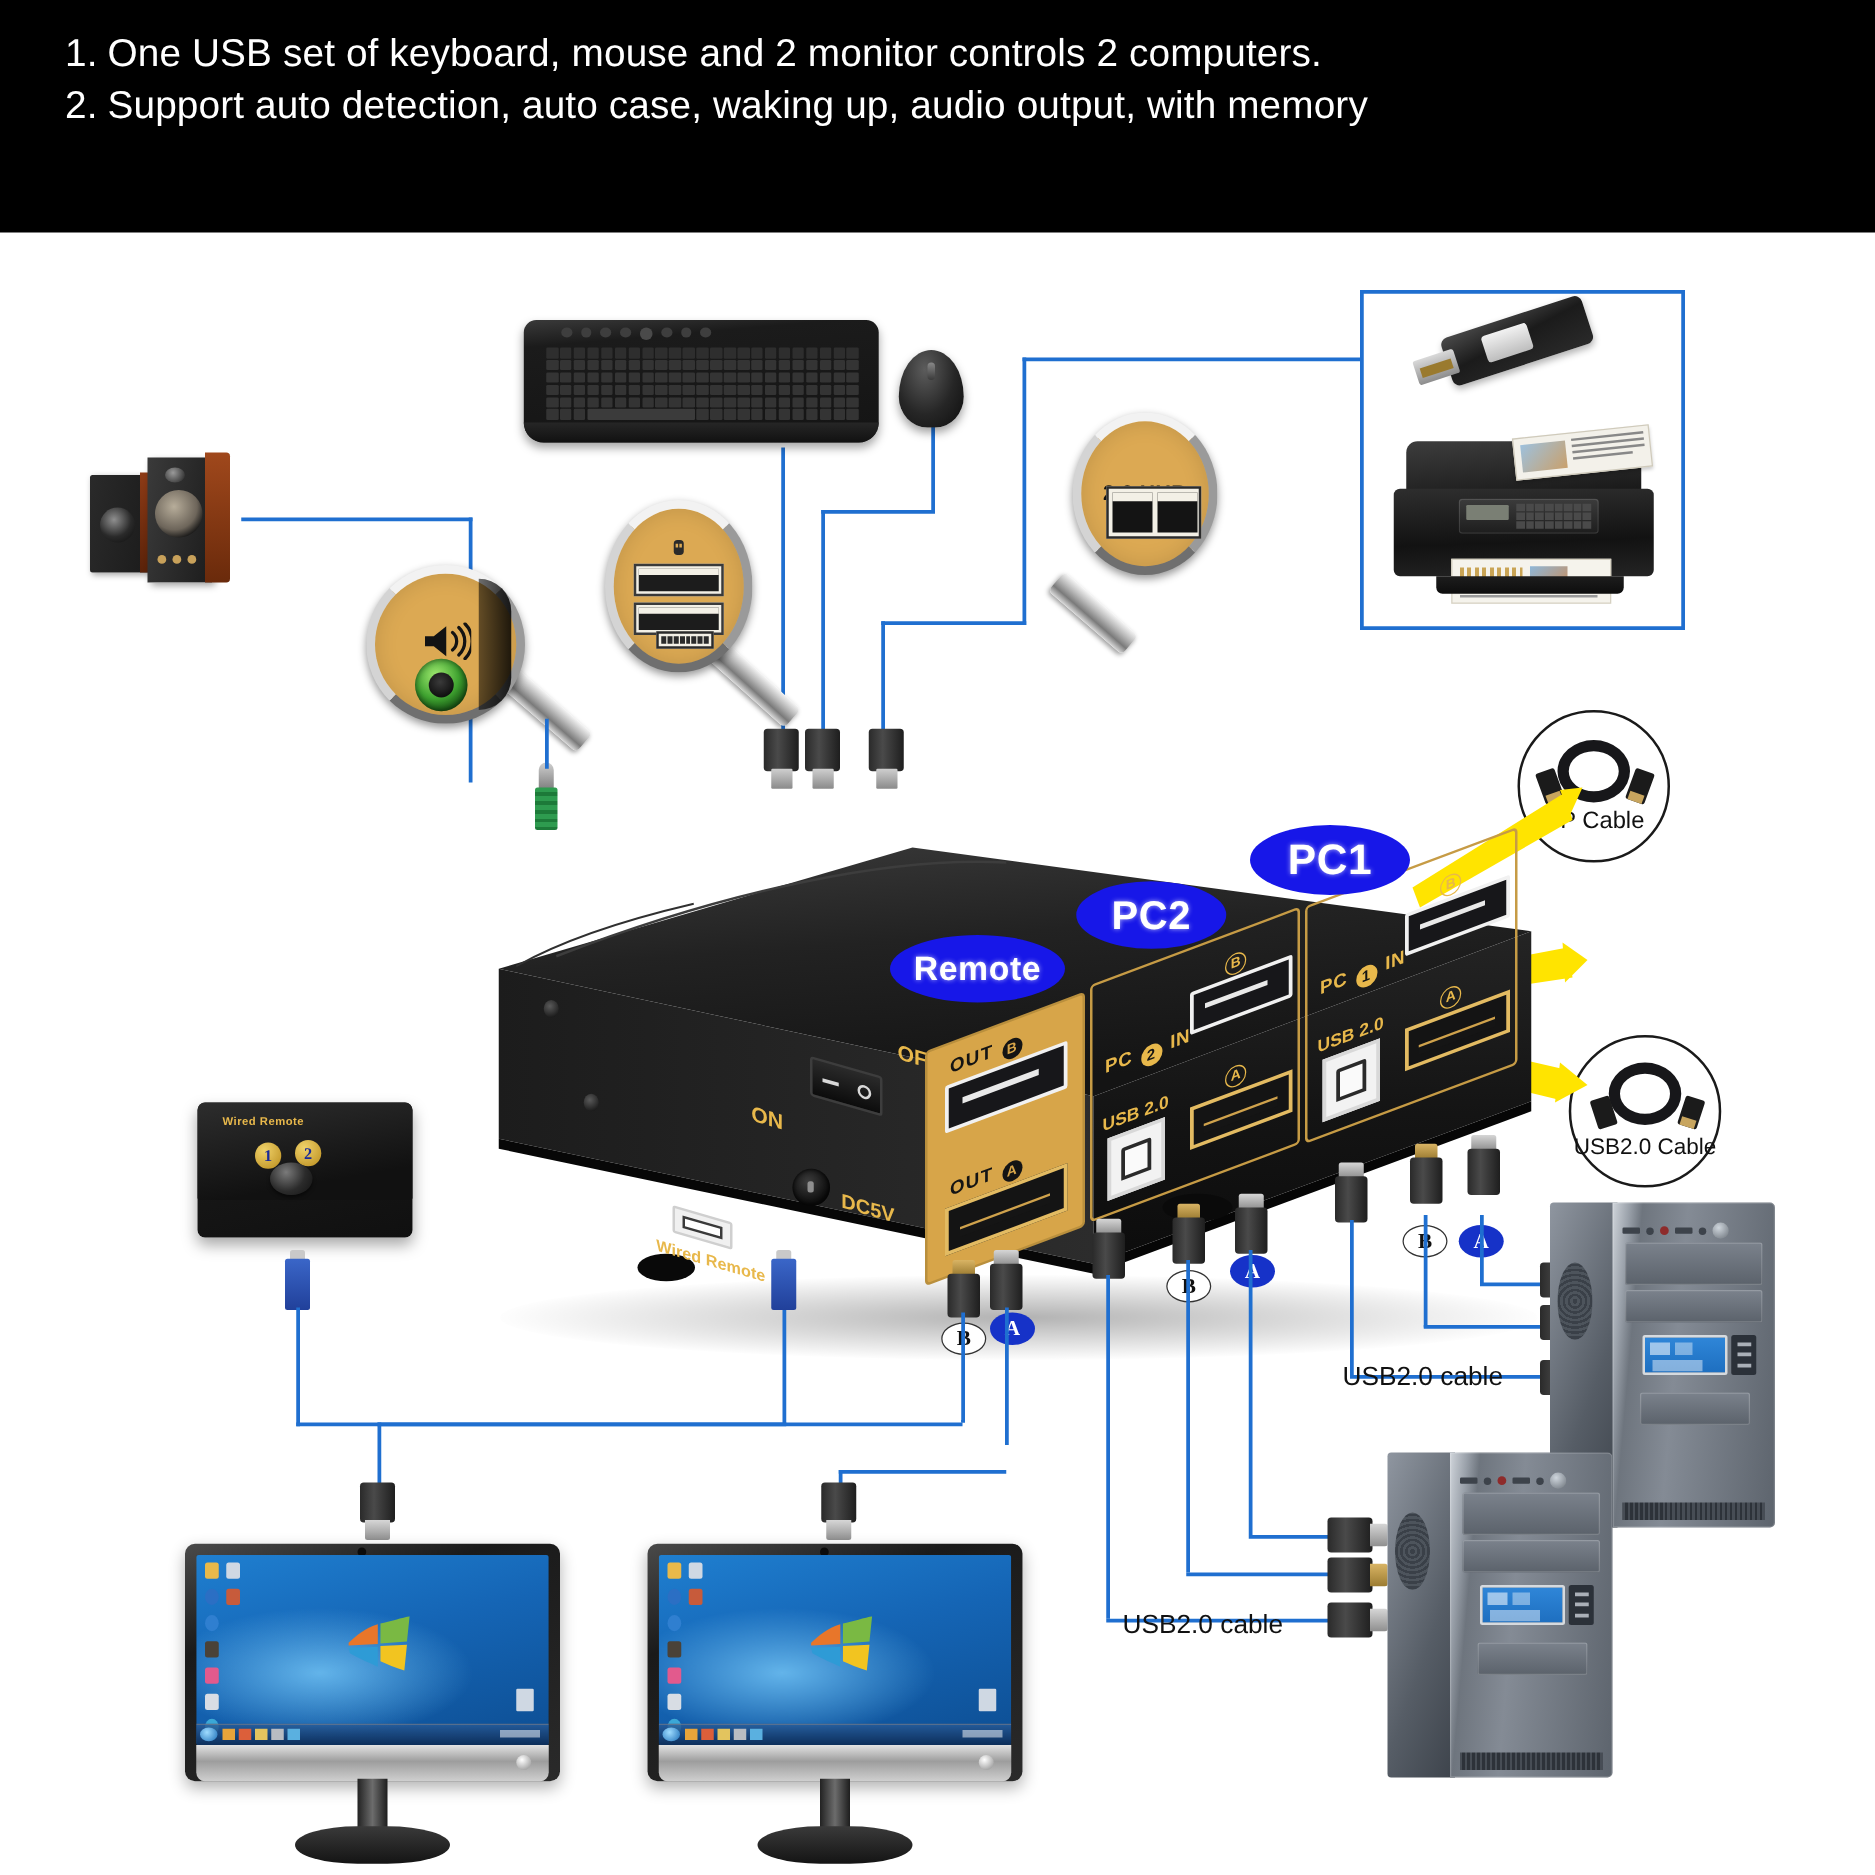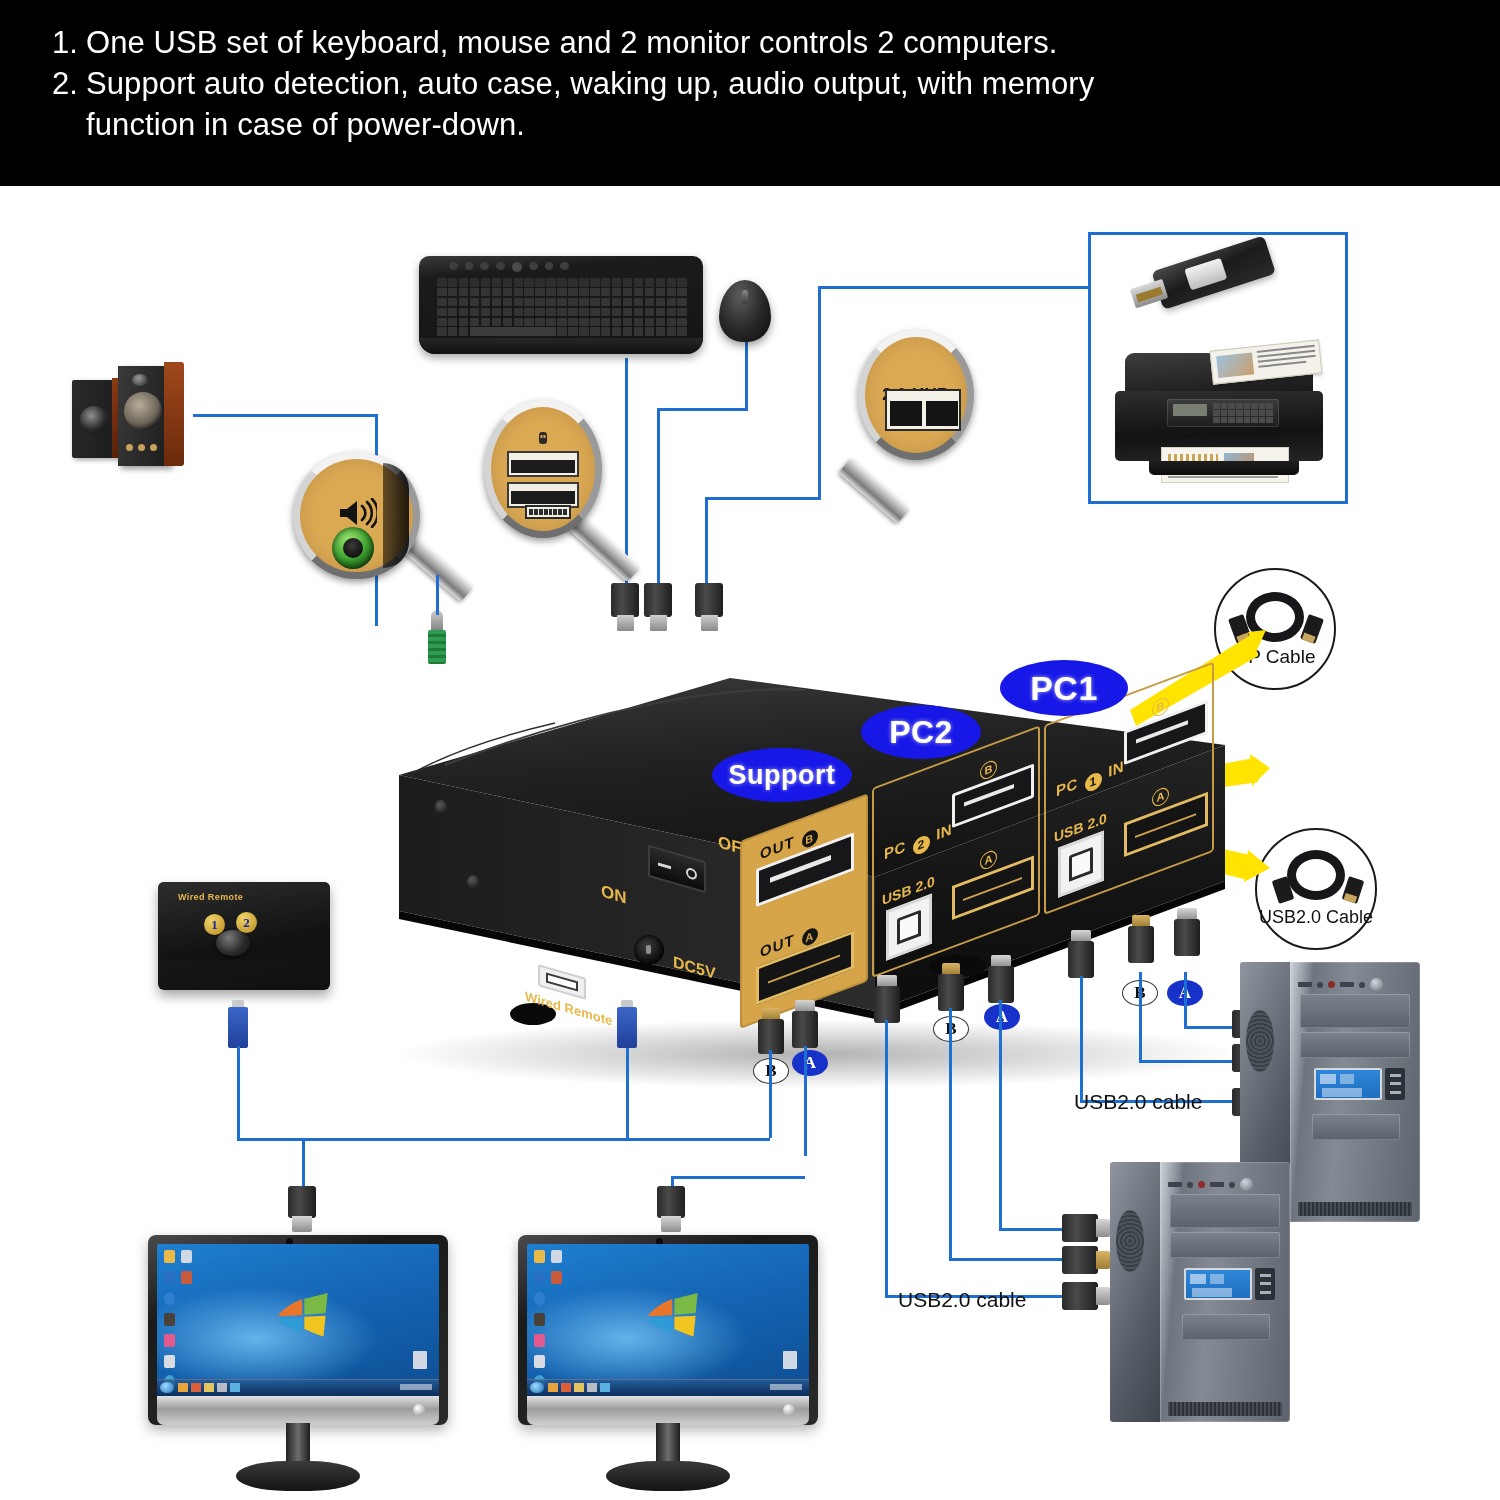--- a/index.html
+++ b/index.html
@@ -234,23 +234,20 @@
 
   <div class="banner">
     <div class="banner-list">
       <div class="banner-line">
         <span class="bl-num">1.</span>
         <span class="bl-txt">One USB set of keyboard, mouse and 2 monitor controls 2 computers.</span>
       </div>
       <div class="banner-line">
         <span class="bl-num">2.</span>
         <span class="bl-txt">Support auto detection, auto case, waking up, audio output, with memory</span>
-      </div>
-      <div class="banner-line">
-        <span class="bl-cont">function in case of power-down.</span>
       </div>
     </div>
   </div>
 
   <div class="wire h" style="left:193px; top:414px; width:185px;"></div>
   <div class="wire v" style="left:375px; top:414px; height:212px;"></div>
 
   <div class="wire v" style="left:625px; top:358px; height:240px;"></div>
 
   <div class="wire v" style="left:745px; top:330px; height:80px;"></div>
@@ -768,21 +765,21 @@
       </div>
       <div class="dp-port" style="left:78px; top:34px; width:84px; height:34px;"></div>
       <div class="gold-txt abs" style="left:106px; top:104px; font-size:14px;">
         <span style="display:inline-flex;width:17px;height:17px;border-radius:50%;border:1.5px solid #e8b84b;
               align-items:center;justify-content:center;font-size:11px;">A</span>
       </div>
       <div class="hdmi-port" style="left:78px; top:126px; width:84px; height:34px;"></div>
     </div>
   </div>
 
-  <div class="oval" style="left:712px; top:748px; width:140px; height:54px; font-size:27px;">Support</div>
+  <div class="oval" style="left:712px; top:748px; width:140px; height:54px; font-size:27px;">Remote</div>
   <div class="oval" style="left:861px; top:705px; width:120px; height:54px; font-size:32px;">PC2</div>
   <div class="oval" style="left:1000px; top:660px; width:128px; height:56px; font-size:34px;">PC1</div>
 
   <div class="plug" style="left:758px; top:1008px; width:26px; height:46px;">
     <div class="plug-tip-dp" style="left:4px; top:0; width:18px; height:12px;"></div>
     <div class="plug-body" style="left:0; top:11px; width:26px; height:35px;"></div>
   </div>
   <div class="plug" style="left:792px; top:1000px; width:26px; height:48px;">
     <div class="plug-tip-hdmi" style="left:3px; top:0; width:20px; height:12px;"></div>
     <div class="plug-body" style="left:0; top:11px; width:26px; height:37px;"></div>

